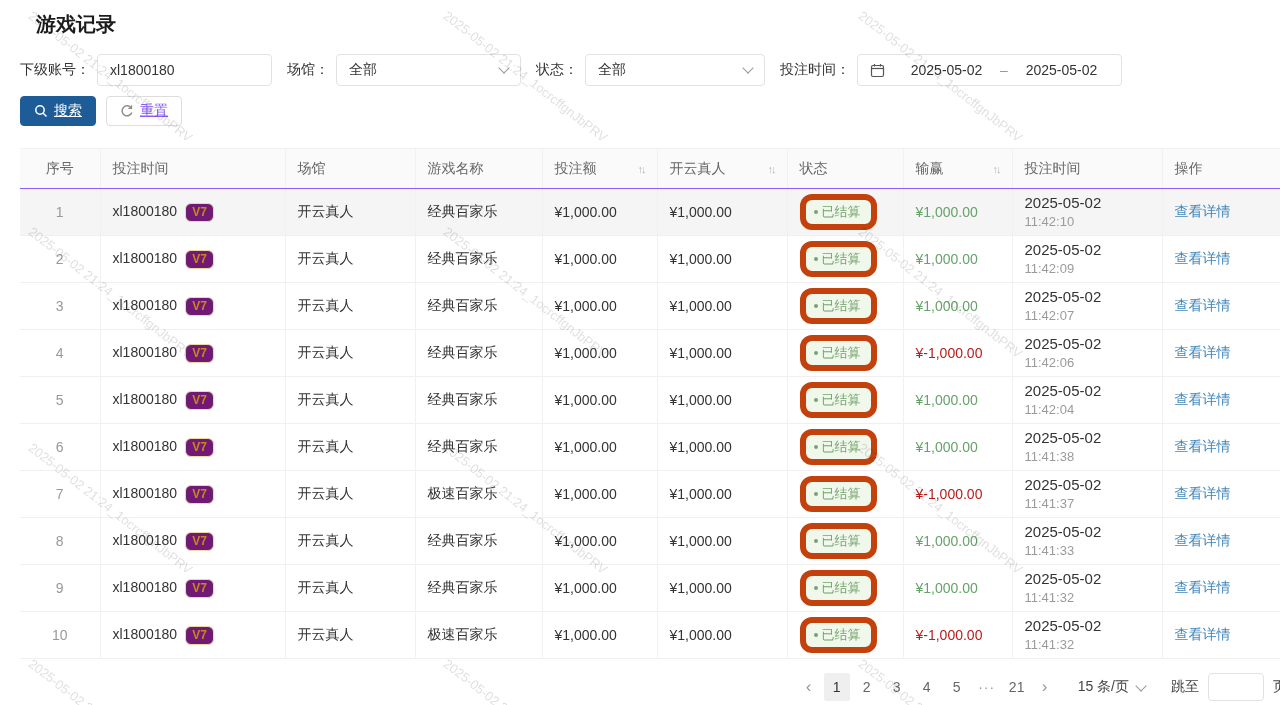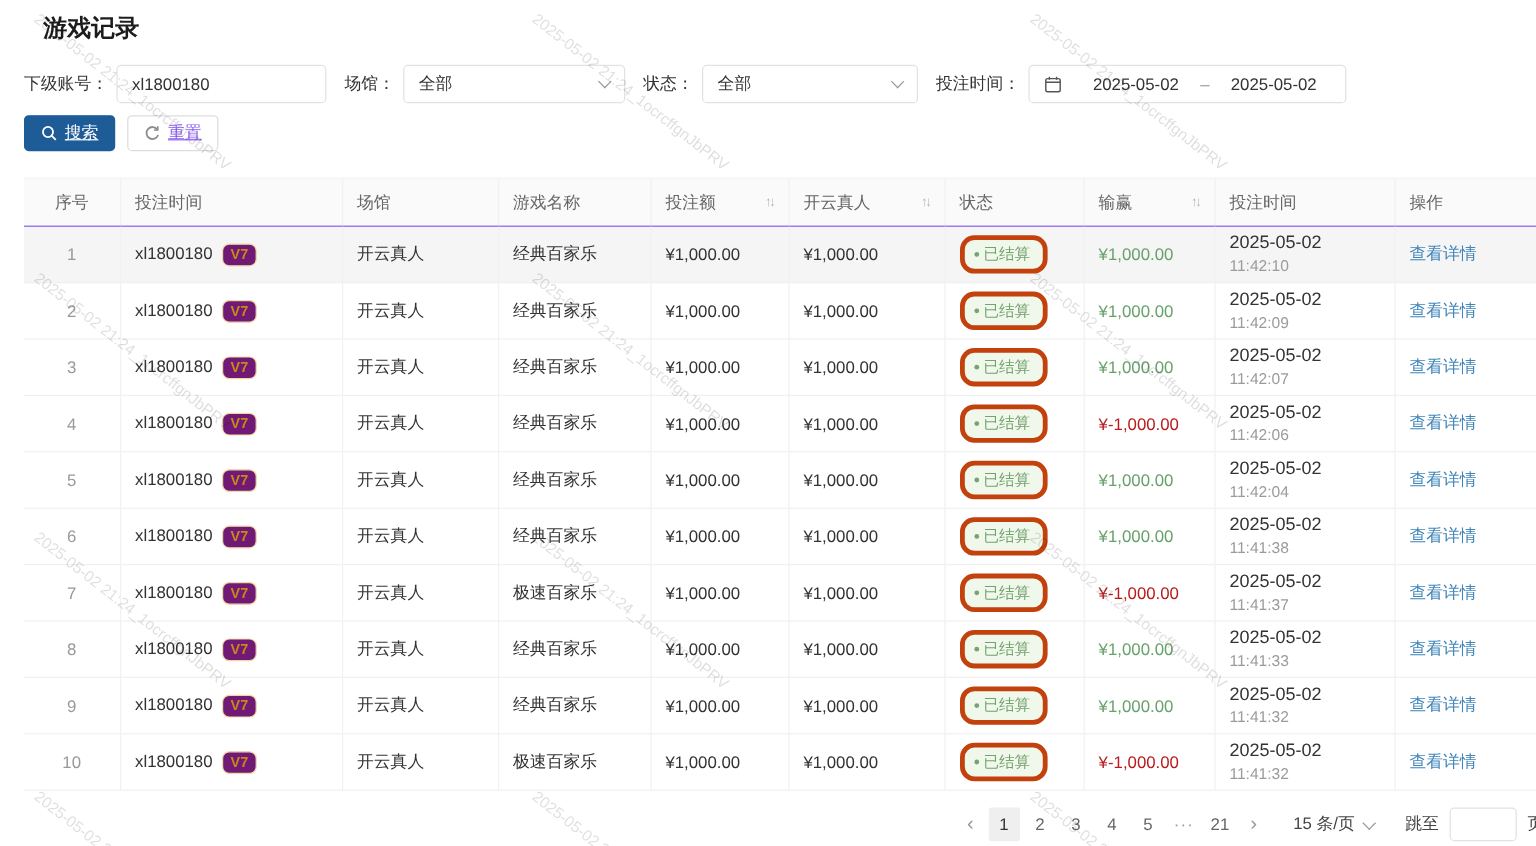--- a/index.html
+++ b/index.html
@@ -46,21 +46,21 @@
   .sorter { color:#b5b5b5; font-size:11px; letter-spacing:-2px; cursor:pointer; }
   td { height:47px; padding:0 12px; border-bottom:1px solid #f0f0f0; color:#333; }
   th:not(:last-child), td:not(:last-child) { border-right:1px solid #f1f1f1; }
   tr.hl td { background:#f5f5f5; }
   .c-no { text-align:center; color:#999; padding:0; }
   th.c-no { text-align:center; color:#666; }
   .vip { display:inline-block; margin-left:8px; padding:0 6px; height:19px; line-height:17px;
          border:1px solid #eed9a4; background:#701a75; color:#c9861b; border-radius:6px;
          font-size:12px; font-weight:700; }
   .pill { display:inline-flex; align-items:center; gap:4px; padding:3px 10px 3px 8px;
-          background:#f0f7eb; border:4px solid #c2410c; border-radius:12px;
+          background:#f0f7eb; border:6px solid #c2410c; border-radius:12px;
           color:#76a470; font-size:13px; }
   .dot { width:4px; height:4px; border-radius:50%; background:#76a470; }
   .win-pos { color:#67a26b; }
   .win-neg { color:#b91c1c; }
   .d1 { font-size:15px; color:#333; line-height:18px; }
   .d2 { font-size:13px; color:#9b9b9b; line-height:16px; margin-top:2px; }
   .link { color:#4186ba; cursor:pointer; text-decoration:none; }
   
   .pagination { margin-top:14px; display:flex; align-items:center; justify-content:flex-end;
                 font-size:14px; color:#666; padding-right:0; }

